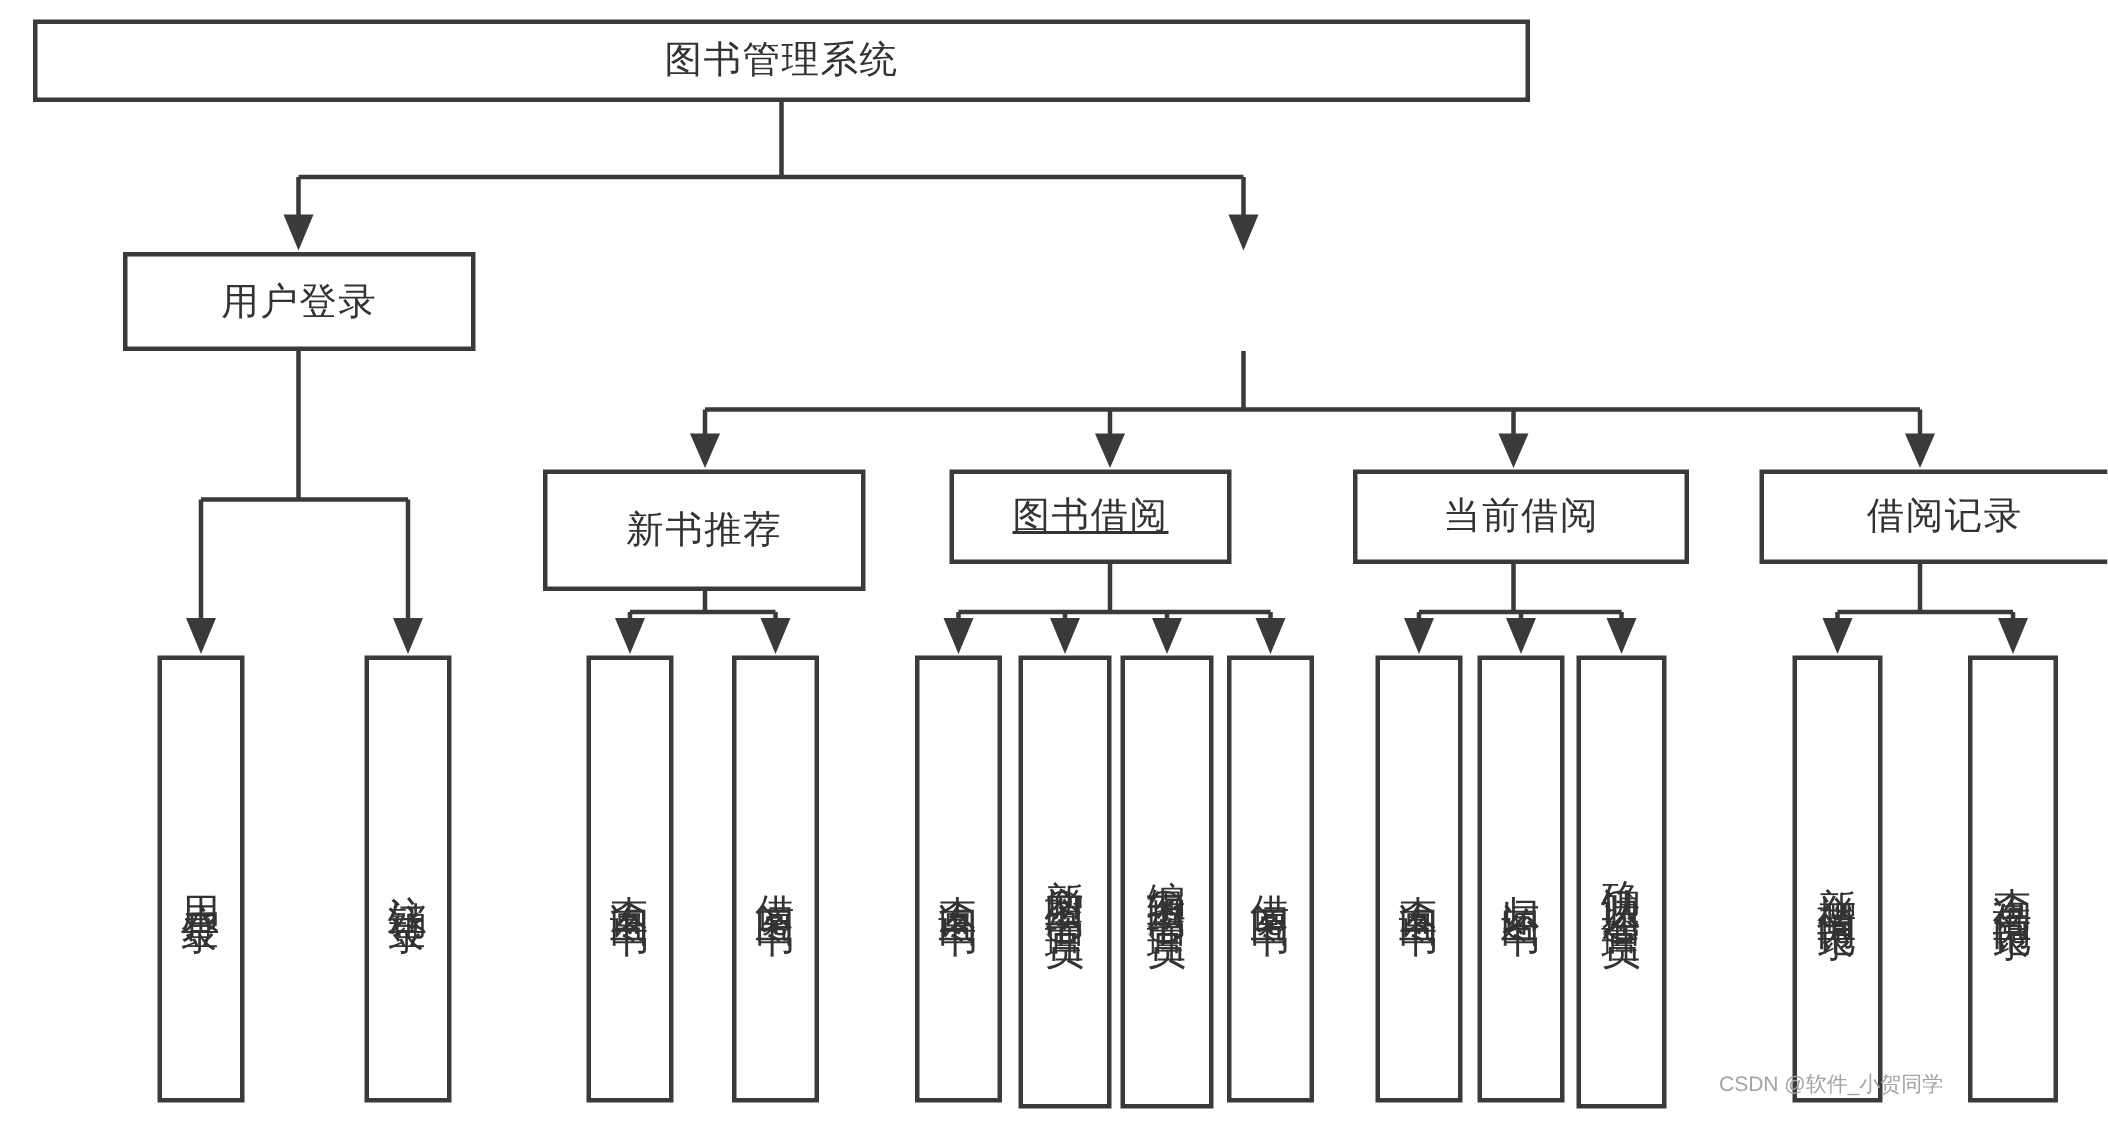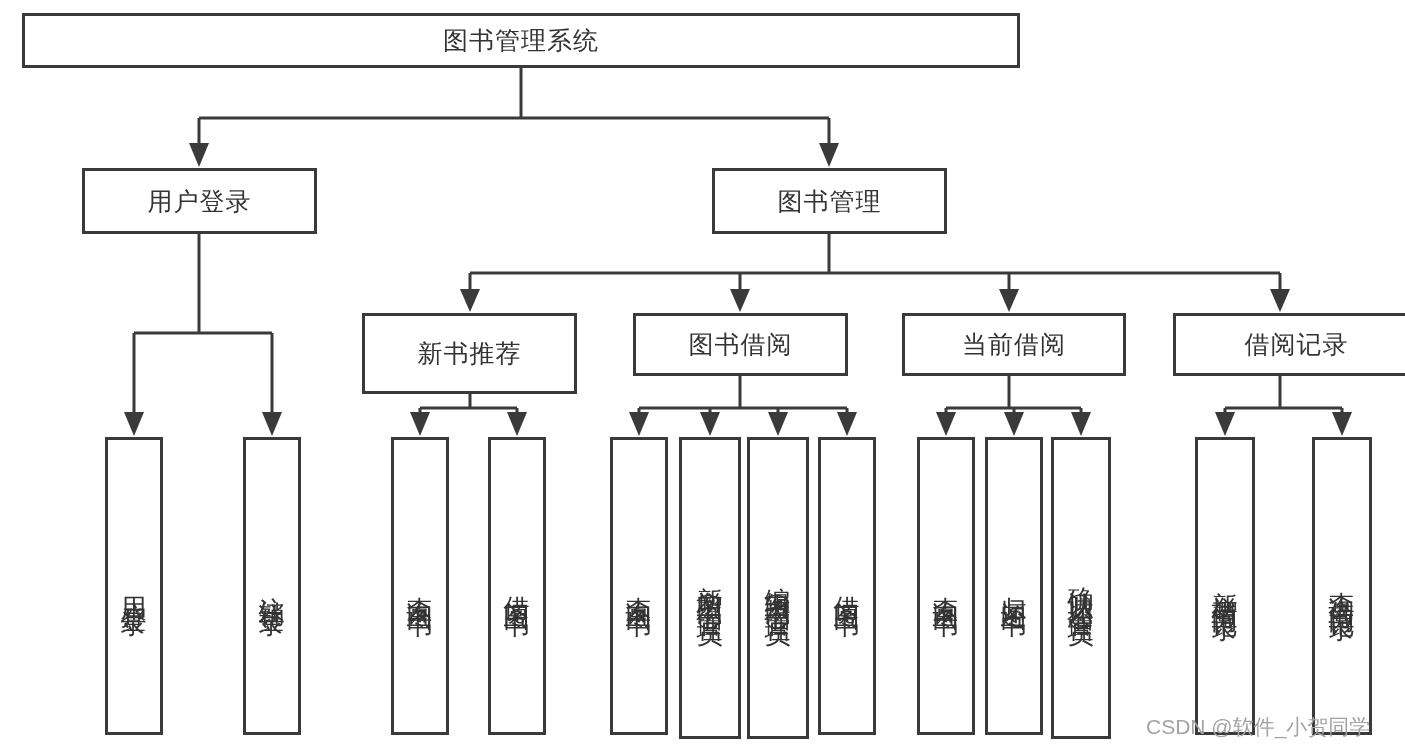--- a/index.html
+++ b/index.html
@@ -38,21 +38,21 @@
   .vbox .vtext{
     writing-mode:vertical-rl;
     text-orientation:mixed;
     font-size:26px;line-height:1;
     letter-spacing:5px;
     white-space:nowrap;
     color:var(--color-text);
   }
   .watermark{
     position:absolute;left:1146px;top:714px;
-    font-size:21px;line-height:1.2;
+    font-size:14px;line-height:1.2;
     color:var(--color-watermark);
     white-space:nowrap;
     z-index:5;
   }
 </style>
 </head>
 <body>
 
 <div id="stage">
 
@@ -99,28 +99,25 @@
     </g>
   </svg>
 
   <div class="hbox" style="left:22px;top:13px;width:998px;height:55px;">
     <span class="label">图书管理系统</span>
   </div>
 
   <div class="hbox" style="left:82px;top:168px;width:235px;height:66px;">
     <span class="label">用户登录</span>
   </div>
-  <div class="hbox" style="left:712px;top:168px;width:235px;height:66px;">
-    <span class="label">图书管理</span>
-  </div>
 
   <div class="hbox" style="left:362px;top:313px;width:215px;height:81px;">
     <span class="label">新书推荐</span>
   </div>
-  <div class="hbox" style="left:633px;top:313px;width:215px;height:63px;">
+  <div class="hbox" style="left:633px;top:313px;width:188px;height:63px;text-decoration:underline;">
     <span class="label">图书借阅</span>
   </div>
   <div class="hbox" style="left:902px;top:313px;width:224px;height:63px;">
     <span class="label">当前借阅</span>
   </div>
   <div class="hbox" style="left:1173px;top:313px;width:247px;height:63px;">
     <span class="label">借阅记录</span>
   </div>
 
   <div class="vbox" style="left:105px;">

